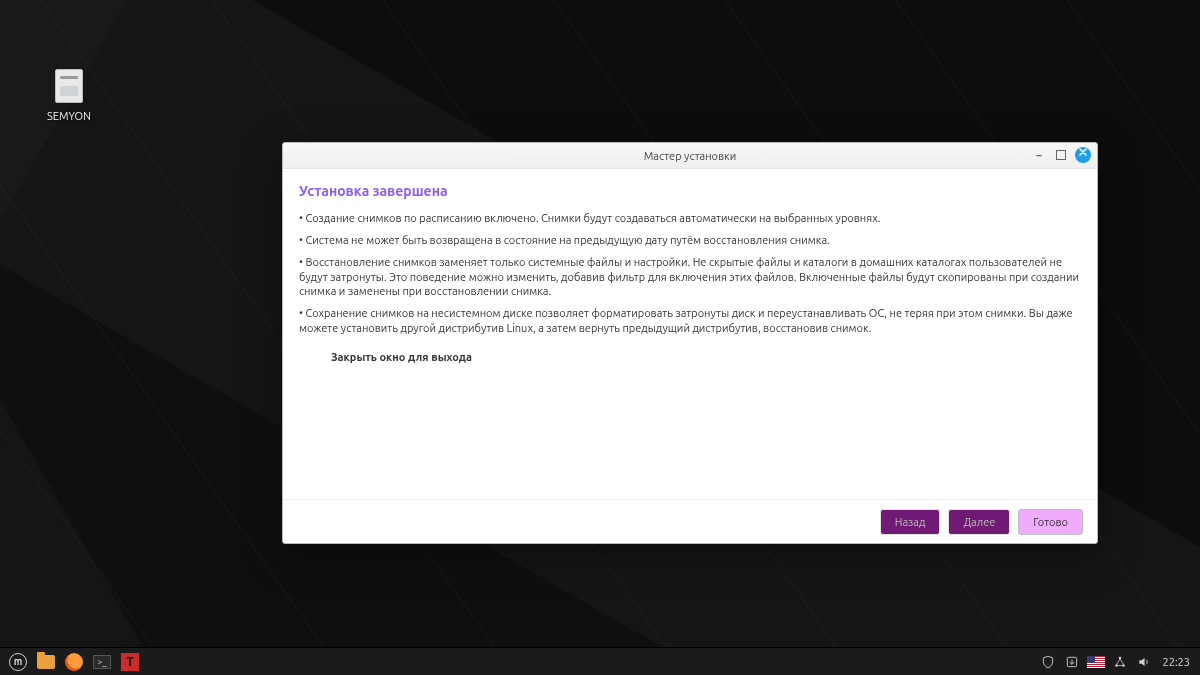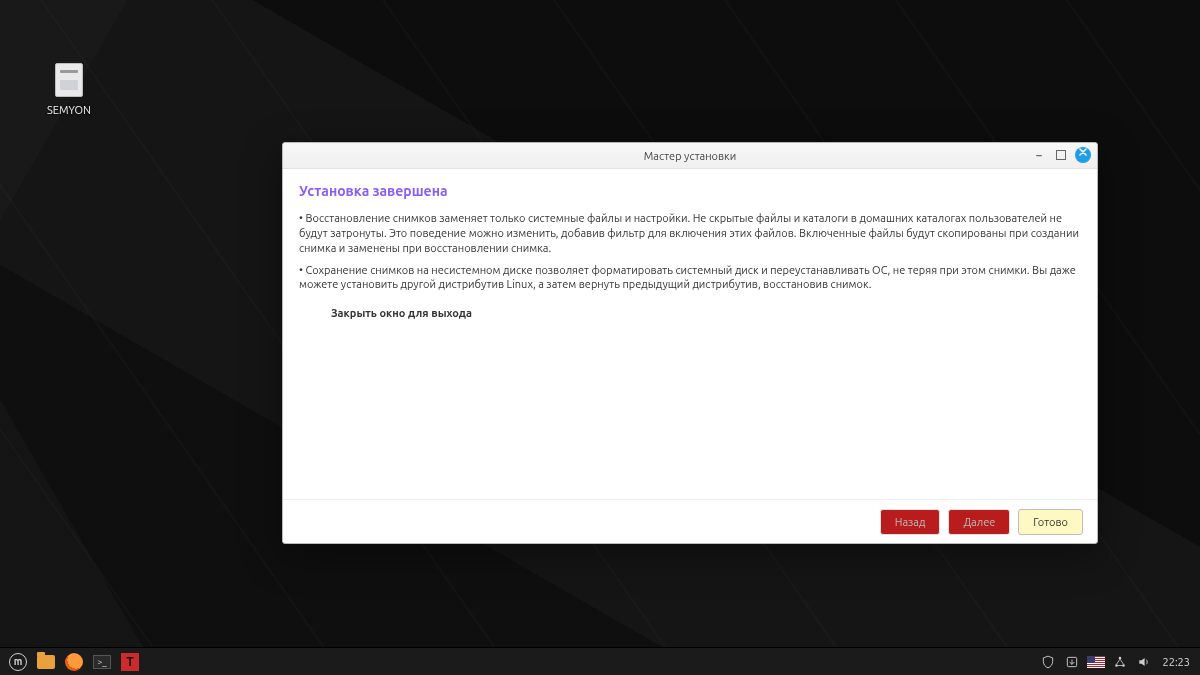--- a/index.html
+++ b/index.html
@@ -68,22 +68,22 @@
 
   .window-footer {
     height: 44px; border-top: 1px solid #eee; display:flex; justify-content:flex-end; align-items:center;
     padding: 0 14px; gap: 8px;
   }
   .btn {
     min-width: 54px; height: 26px; padding: 0 14px; font-size: 11px;
     border: 1px solid #cfcfcf; background:#fafafa; color:#666; border-radius:3px;
     display:inline-flex;align-items:center;justify-content:center; cursor:pointer;
   }
-  .btn.disabled { color:#bbb; background:#b91c1c; border-color:#e2e2e2; cursor:default; }
-  .btn.primary { color:#333; border-color:#bdbdbd; background:#fef9c3; }
+  .btn.disabled { color:#bbb; background:#701a75; border-color:#e2e2e2; cursor:default; }
+  .btn.primary { color:#333; border-color:#bdbdbd; background:#f0abfc; }
 
   
   .panel {
     position:absolute; left:0; right:0; bottom:0; height:28px;
     background:#1b1b1b; border-top:1px solid #000;
     display:flex; align-items:center; justify-content:space-between;
     padding: 0 6px; color:#ddd; font-size:11px;
   }
   .panel-left, .panel-right { display:flex; align-items:center; gap:4px; }
   .panel-item { width:24px; height:22px; display:flex; align-items:center; justify-content:center; border-radius:2px; cursor:pointer; }
@@ -98,21 +98,21 @@
   .flag { width:18px;height:12px; background:linear-gradient(#b22234 0 8%, #fff 8% 16%, #b22234 16% 24%, #fff 24% 32%, #b22234 32% 40%, #fff 40% 48%, #b22234 48% 56%, #fff 56% 64%, #b22234 64% 72%, #fff 72% 80%, #b22234 80% 88%, #fff 88% 100%); position:relative; }
   .flag::before{content:"";position:absolute;left:0;top:0;width:8px;height:7px;background:#3c3b6e;}
   .clock{padding:0 4px;}
 </style>
 </head>
 <body>
 
 <div class="wallpaper"></div>
 
 <div class="desktop">
-  <div class="desktop-icon" style="left:14px; top:60px;">
+  <div class="desktop-icon" style="left:14px; top:66px;">
     <div class="glyph">
         <div class="drive-icon"></div>
       </div>
     <div>SEMYON</div>
   </div>
 </div>
 
 <div class="window">
   <div class="titlebar">
     <span>Мастер установки</span>
@@ -128,22 +128,24 @@
           <svg width="10" height="10" viewBox="0 0 10 10">
               <path d="M2 2 L8 8 M8 2 L2 8" stroke="#fff" stroke-width="1.6" stroke-linecap="round"></path>
             </svg>
         </span>
       </div>
     </div>
   </div>
 
   <div class="window-body">
     <h2>Установка завершена</h2>
+    <p>• Создание снимков по расписанию включено. Снимки будут создаваться автоматически на выбранных уровнях.</p>
+    <p>• Система не может быть возвращена в состояние на предыдущую дату путём восстановления снимка.</p>
     <p>• Восстановление снимков заменяет только системные файлы и настройки. Не скрытые файлы и каталоги в домашних каталогах пользователей не будут затронуты. Это поведение можно изменить, добавив фильтр для включения этих файлов. Включенные файлы будут скопированы при создании снимка и заменены при восстановлении снимка.</p>
-    <p>• Сохранение снимков на несистемном диске позволяет форматировать системный диск и переустанавливать ОС, не теряя при этом снимки. Вы даже можете установить другой дистрибутив Linux, а затем вернуть предыдущий дистрибутив, восстановив снимок.</p>
+    <p>• Сохранение снимков на несистемном диске позволяет форматировать затронуты диск и переустанавливать ОС, не теряя при этом снимки. Вы даже можете установить другой дистрибутив Linux, а затем вернуть предыдущий дистрибутив, восстановив снимок.</p>
     <p class="closing">Закрыть окно для выхода</p>
   </div>
 
   <div class="window-footer">
     <div class="btn disabled">
         <span>Назад</span>
       </div>
     <div class="btn disabled">
         <span>Далее</span>
       </div>

